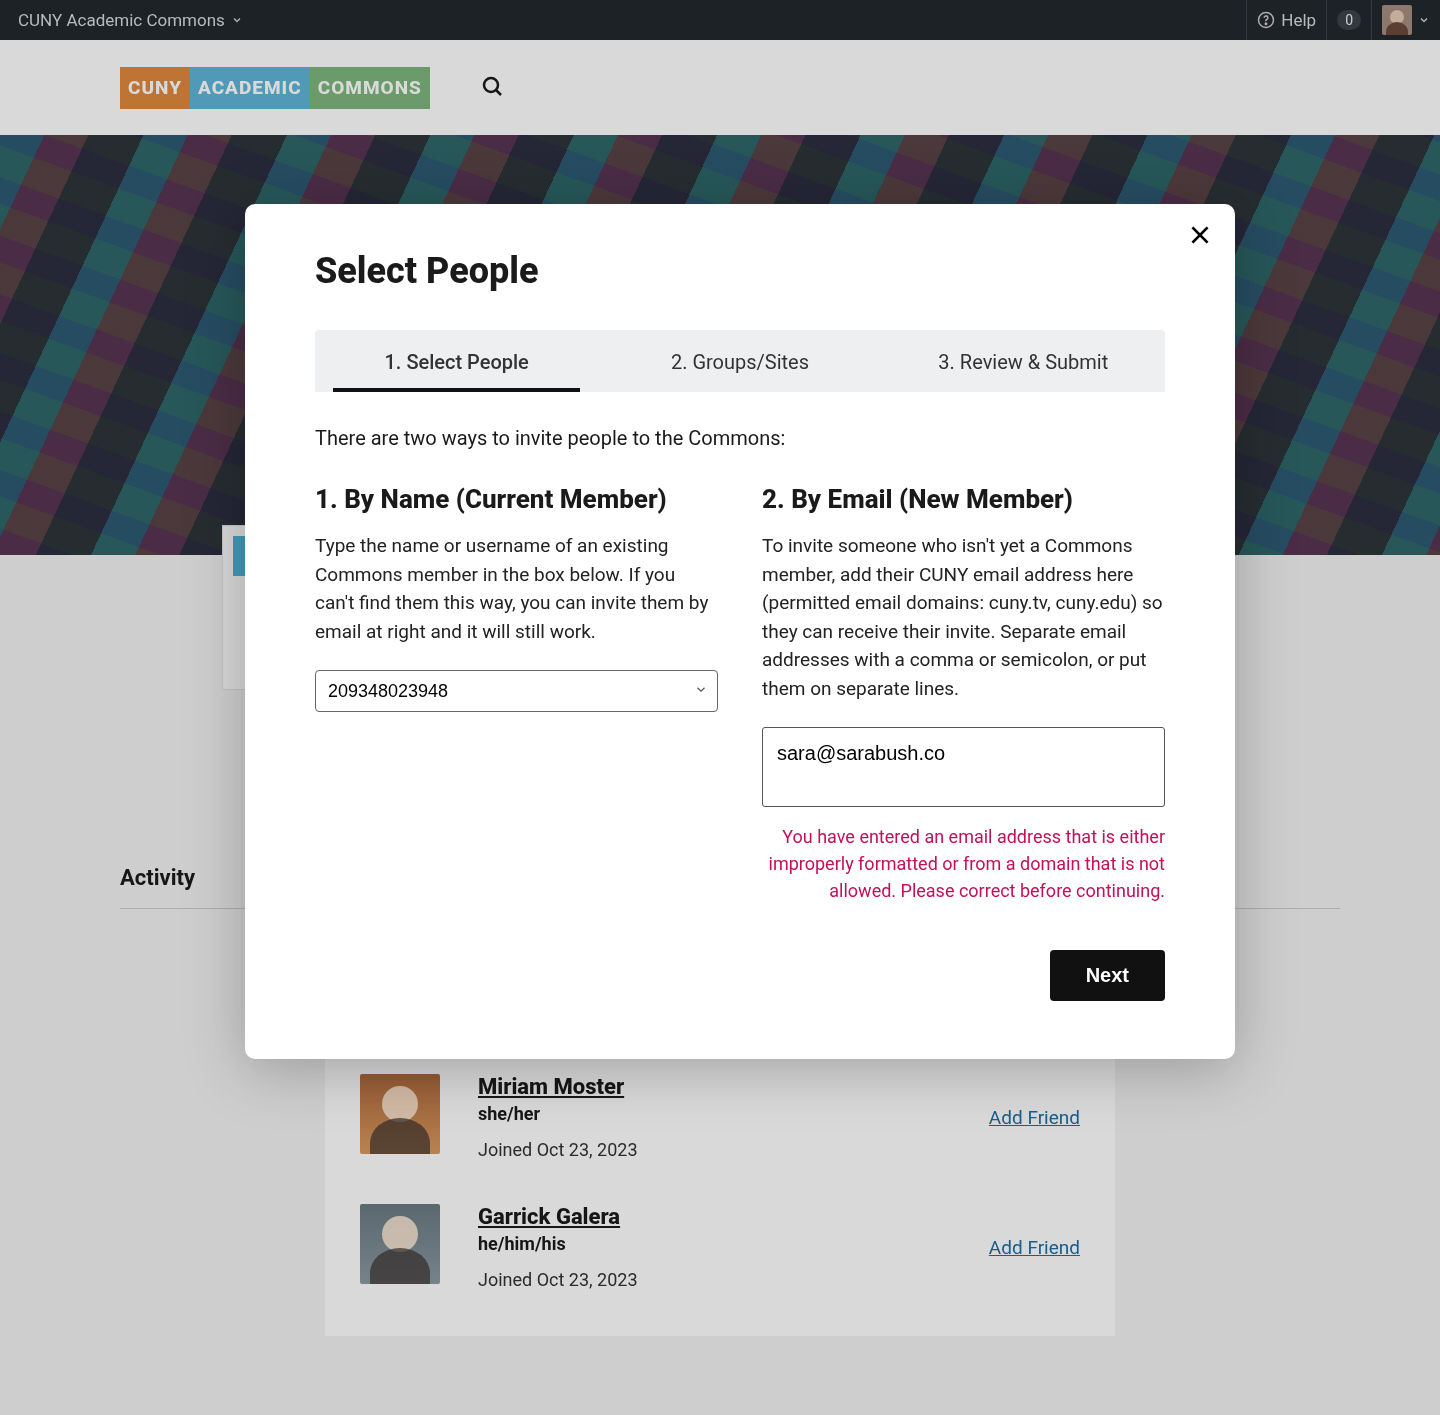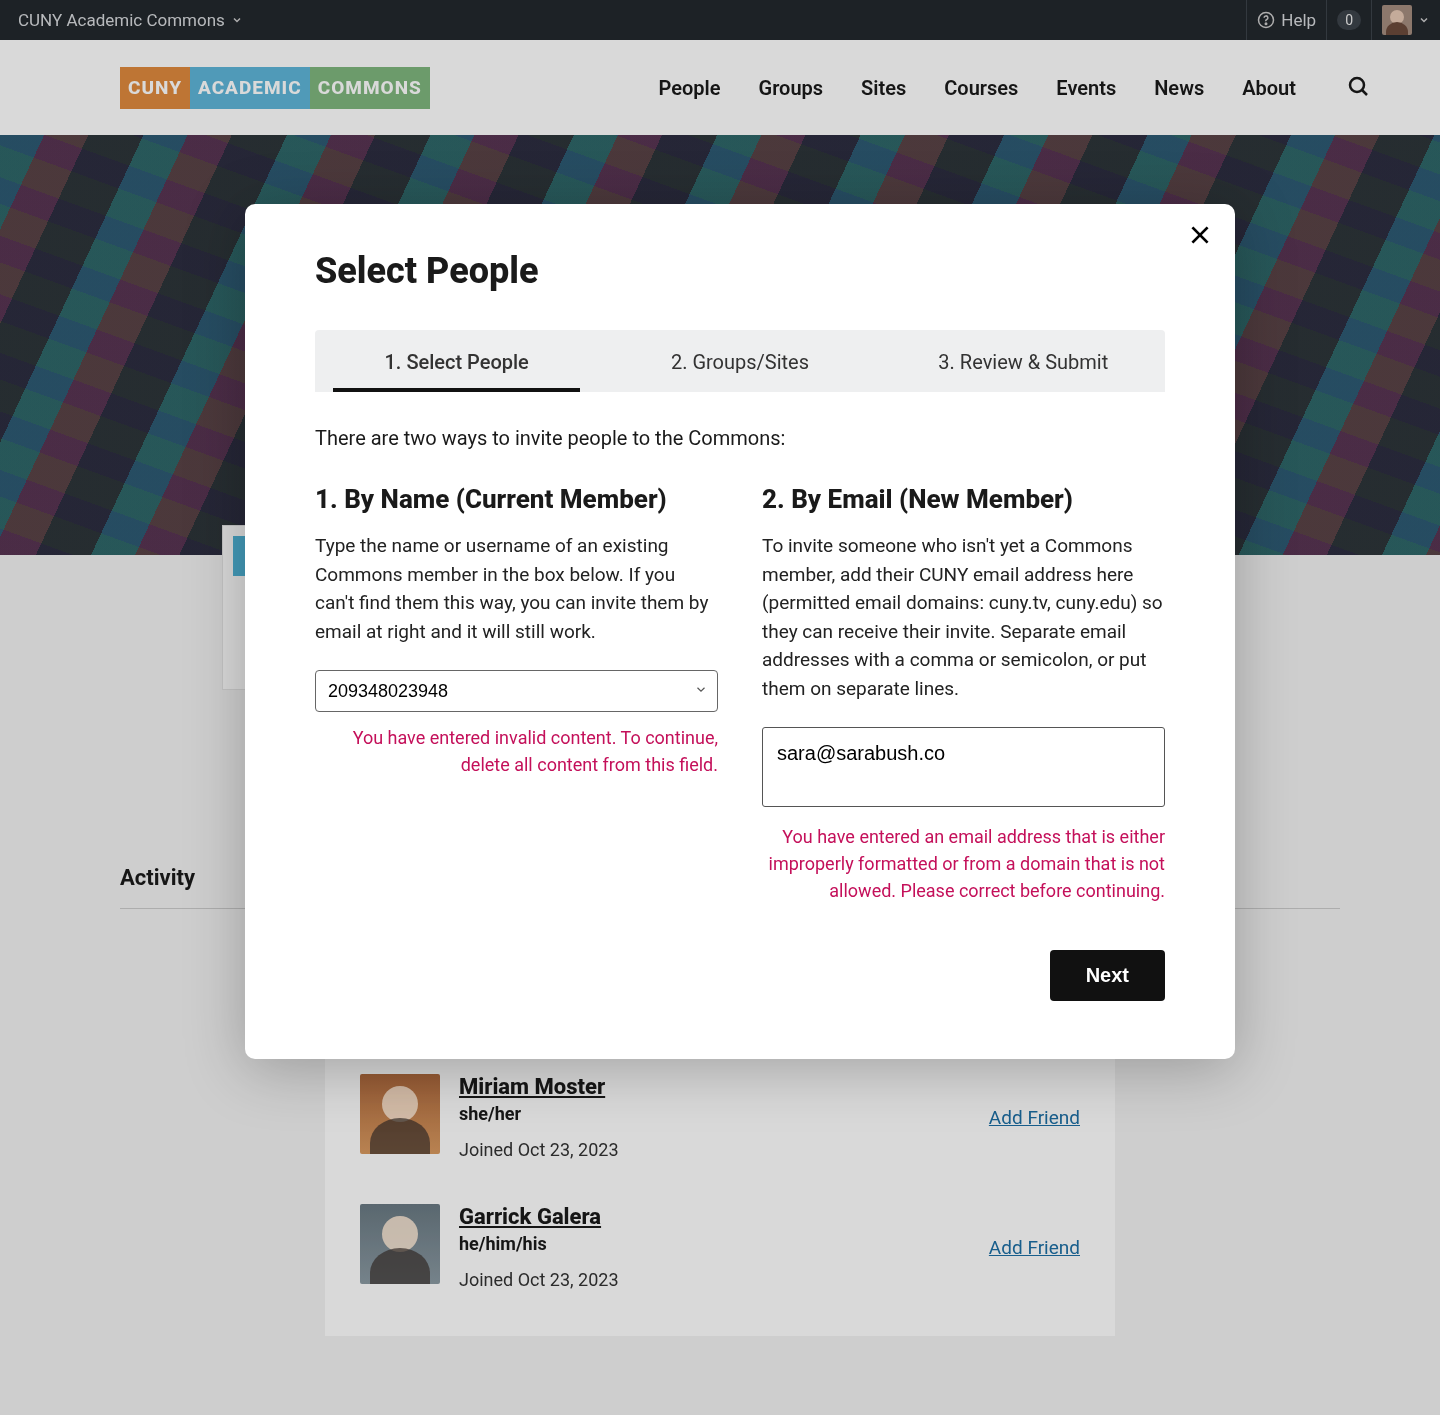--- a/index.html
+++ b/index.html
@@ -35,21 +35,21 @@
       repeating-linear-gradient(20deg, rgba(60,60,80,.7) 0 25px, rgba(120,180,70,.25) 25px 55px),
       #1e2430;
     z-index:1;
   }
   .profile-card { position:absolute; top:525px; left:222px; width:165px; height:165px; background:#fff; border:1px solid #e5e5e5; z-index:2; }
   .profile-card::before { content:""; position:absolute; left:10px; top:10px; width:50px; height:40px; background:#4fb6d9; }
 
   
   .profile-tabs { position:absolute; top:865px; left:120px; right:100px; border-bottom:1px solid #ccc; font-size:22px; font-weight:700; padding-bottom:18px; z-index:2; }
   .list-card { position:absolute; top:920px; left:325px; width:790px; background:#fff; padding:30px 35px 40px; z-index:2; }
-  .member-row { display:flex; align-items:flex-start; gap:19px; padding:30px 0 6px; }
+  .member-row { display:flex; align-items:flex-start; gap:38px; padding:30px 0 6px; }
   .member-row + .member-row { padding-top:38px; }
   .member-avatar { width:80px; height:80px; background:#888; flex:0 0 80px; border-radius:2px; position:relative; overflow:hidden; }
   .member-avatar.a1 { background:linear-gradient(#3a4a2f,#5a6b3f); }
   .member-avatar.a2 { background:linear-gradient(#b06a3e,#d99a60); }
   .member-avatar.a3 { background:linear-gradient(#6a7a83,#8b9aa3); }
   .member-avatar::before { content:""; position:absolute; left:22px; top:12px; width:36px; height:36px; border-radius:50%; background:rgba(255,235,215,.85); }
   .member-avatar::after  { content:""; position:absolute; left:10px; top:44px; width:60px; height:50px; border-radius:50% 50% 0 0; background:rgba(60,50,45,.7); }
   .member-meta { flex:1; }
   .member-name { font-size:22px; font-weight:800; text-decoration:underline; color:#1a1a1a; }
   .member-pron { font-size:18px; font-weight:700; margin-top:4px; }
@@ -120,29 +120,20 @@
     </div>
   </div>
 </div>
 
 <div class="site-header">
   <a class="logo">
     <span class="logo-block cuny">CUNY</span>
     <span class="logo-block academic">ACADEMIC</span>
     <span class="logo-block commons">COMMONS</span>
   </a>
-  <nav class="main-nav">
-    <span>People</span>
-    <span>Groups</span>
-    <span>Sites</span>
-    <span>Courses</span>
-    <span>Events</span>
-    <span>News</span>
-    <span>About</span>
-  </nav>
   <span class="search-icon">
     <svg viewBox="0 0 24 24" fill="none" stroke-width="2.5">
         <circle cx="11" cy="11" r="7"></circle>
         <line x1="21" y1="21" x2="16" y2="16"></line>
       </svg>
   </span>
 </div>
 
 <div class="hero"></div>
 <div class="profile-card"></div>
@@ -204,21 +195,20 @@
       <h2>1. By Name (Current Member)</h2>
       <p>Type the name or username of an existing Commons member in the box below. If you can't find them this way, you can invite them by email at right and it will still work.</p>
       <div class="combo">
         <input type="text" value="209348023948" style="">
         <span class="chev">
           <svg viewBox="0 0 24 24" fill="none" stroke-width="2">
               <polyline points="6 9 12 15 18 9"></polyline>
             </svg>
         </span>
       </div>
-      <div class="err">You have entered invalid content. To continue, delete all content from this field.</div>
     </div>
 
     <div class="col">
       <h2>2. By Email (New Member)</h2>
       <p>To invite someone who isn't yet a Commons member, add their CUNY email address here (permitted email domains: cuny.tv, cuny.edu) so they can receive their invite. Separate email addresses with a comma or semicolon, or put them on separate lines.</p>
       <textarea class="email-box" style="">sara@sarabush.co</textarea>
       <div class="err">You have entered an email address that is either improperly formatted or from a domain that is not allowed. Please correct before continuing.</div>
     </div>
   </div>
 

